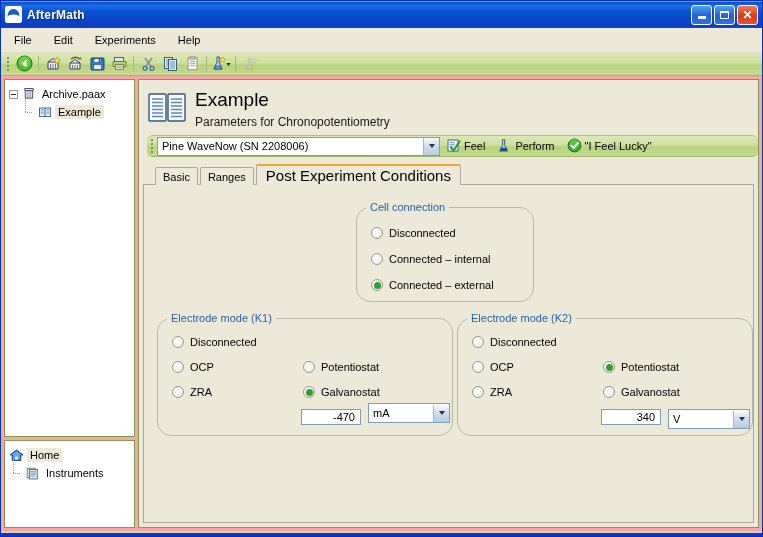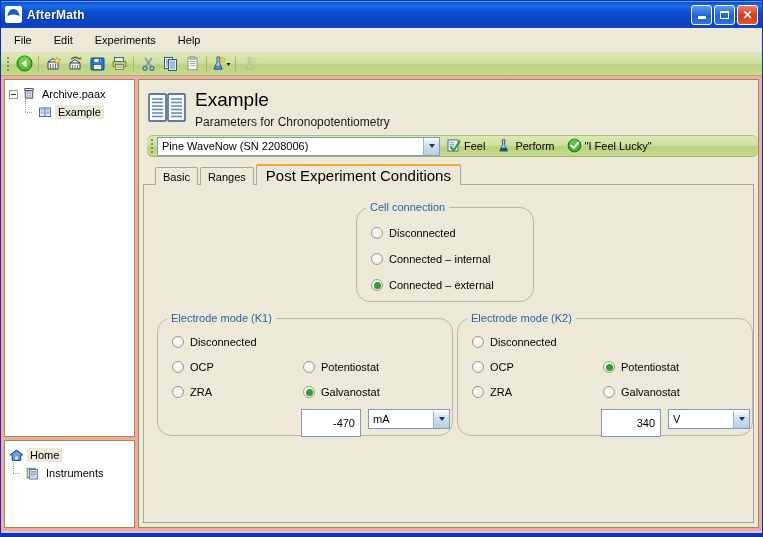--- a/index.html
+++ b/index.html
@@ -278,21 +278,21 @@
   }
   .radio.on::after {
     content:""; position:absolute; left:2.5px; top:2.5px;
     width: 5px; height: 5px; border-radius:50%;
     background: #2f9e2f;
     box-shadow: 0 0 0 1px #2f9e2f;
   }
   .rlabel { cursor: default; white-space: nowrap; }
 
   .numfield {
-    height: 28px; width: 60px;
+    height: 16px; width: 60px;
     background:#fff; border:1px solid #7f9db9;
     display:flex; align-items:center; justify-content:flex-end;
     padding-right:5px; font-size:11px;
   }
   .unitcombo { width: 82px; height: 20px; }
 
   
   #statusstrip {
     flex: 0 0 5px; height: 5px;
     background: linear-gradient(to bottom,#d7d3c3 0 2px,#0a36c8 2px 100%);
@@ -641,21 +641,21 @@
             <span class="rlabel">Potentiostat</span>
           </div>
           <div class="radio-row" style="position:absolute; left:145px; top:67px;">
             <span class="radio on"></span>
             <span class="rlabel">Galvanostat</span>
           </div>
 
           <div class="numfield" style="position:absolute; left:143px; top:90px;">
             <span>-470</span>
           </div>
-          <div class="combo unitcombo" style="position:absolute; left:210px; top:90px;">
+          <div class="combo unitcombo" style="position:absolute; left:210px; top:84px;">
             <span class="ctext">mA</span>
             <span class="carrow"></span>
           </div>
         </div>
 
         <div class="group" style="left:313px; top:133px; width:296px; height:118px;">
           <div class="gtitle">Electrode mode (K2)</div>
 
           <div class="radio-row" style="position:absolute; left:14px; top:17px;">
             <span class="radio"></span>

